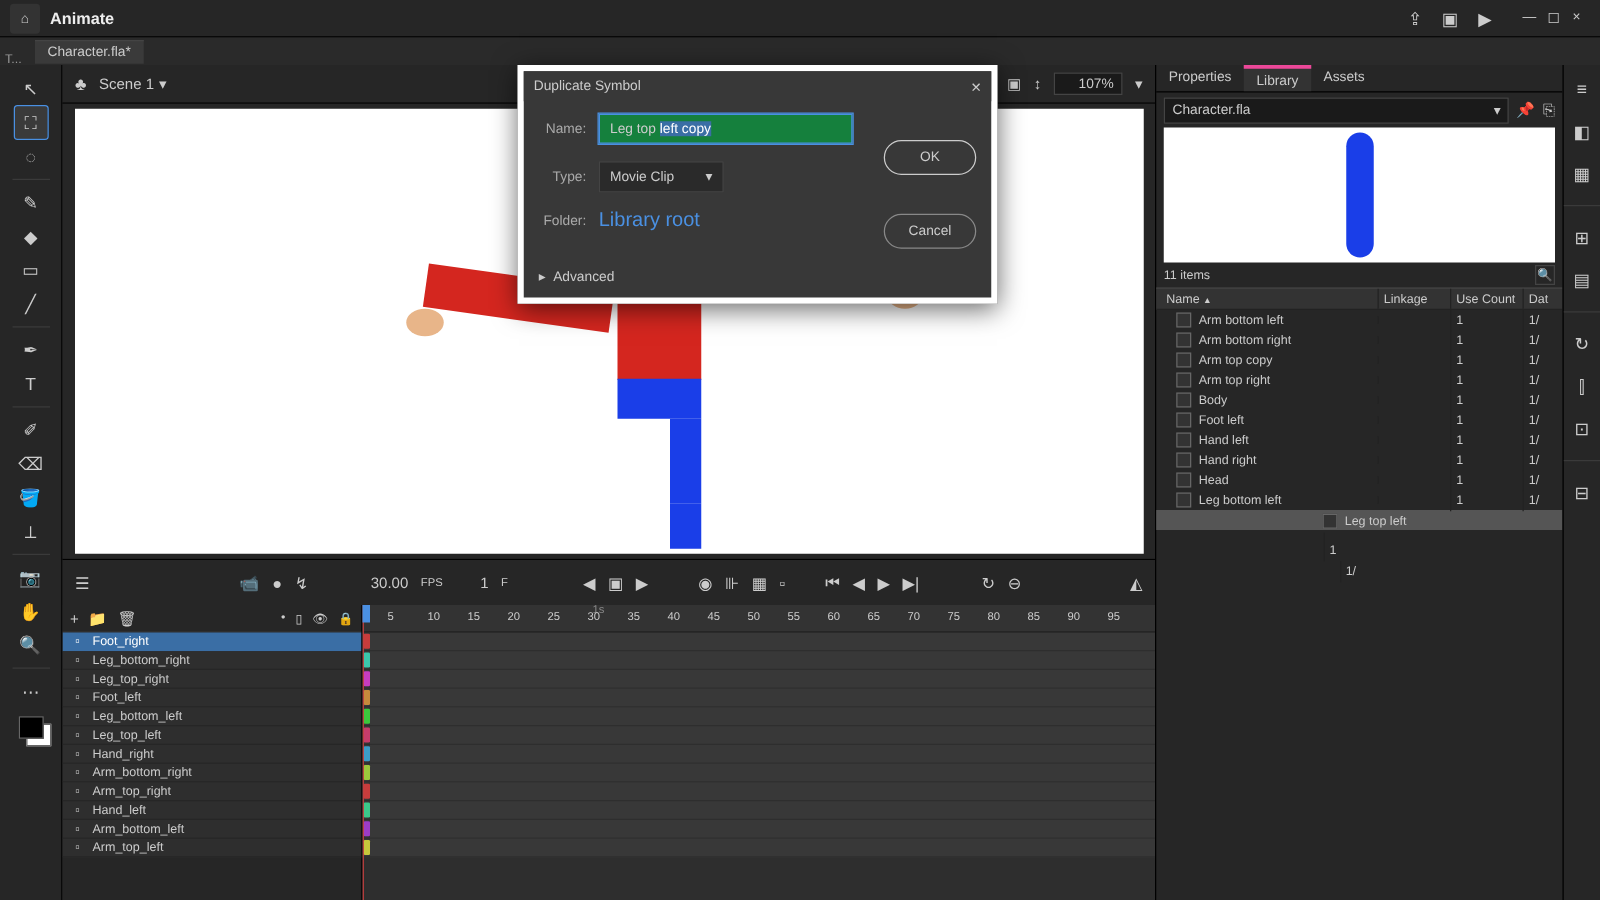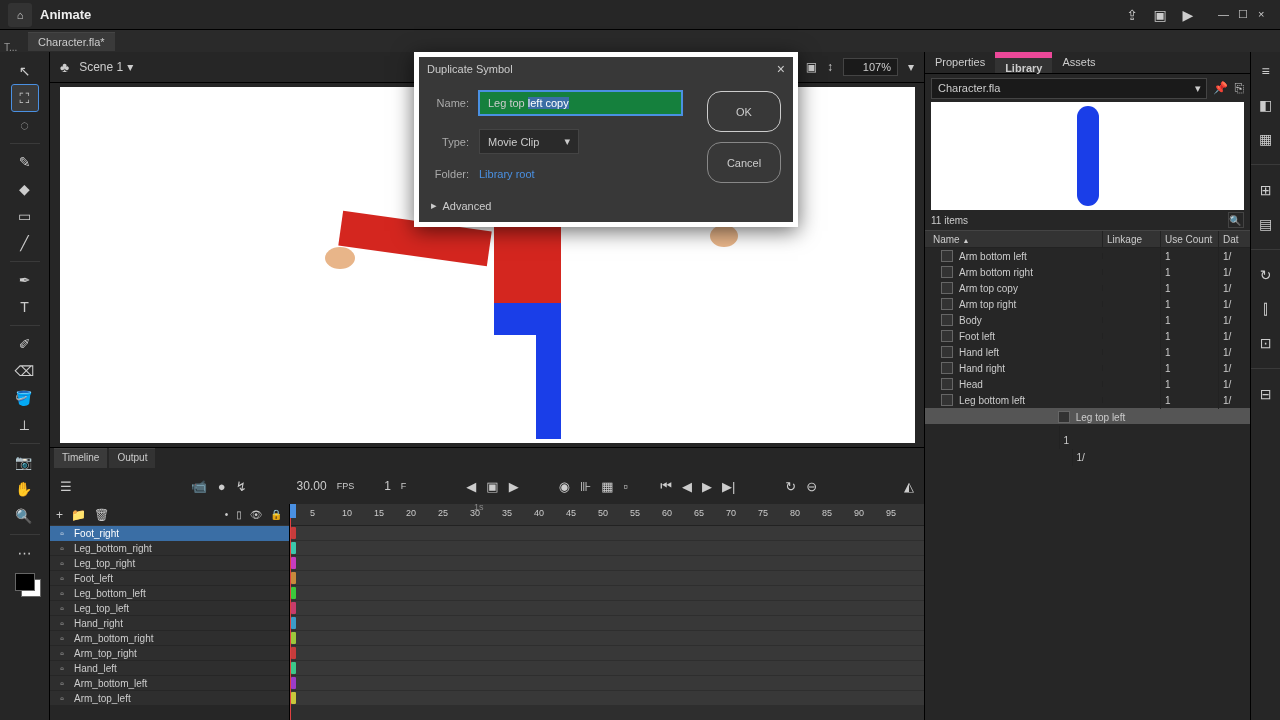--- a/index.html
+++ b/index.html
@@ -58,21 +58,21 @@
 .ruler { height: 22px; background: #333; position: relative; font-size: 9px; border-bottom: 1px solid #222;}
 .ruler-tick { position: absolute; top: 4px; }
 .frame-row { height: 15px; display: flex; background: #383838; border-bottom: 1px solid #2e2e2e; }
 .frame-cell { width: 6px; border-right: 1px solid #333; position: relative; }
 .keyframe { width: 5px; height: 12px; position: absolute; left: 1px; top: 1px; border-radius: 1px;}
 .playhead { position: absolute; left: 0px; top: 0; width: 1px; height: 100%; background: #e04141; z-index: 5; }
 .playhead-head { position: absolute; left: -5px; top: 0; width: 11px; height: 14px; background: #4a90e2; }
 .right-panel { width: 326px; background: #262626; border-left: 1px solid #000; display: flex; flex-direction: column; }
 .rp-tabs { height: 22px; display: flex; font-size: 11px; border-bottom: 1px solid #000; }
 .rp-tab { padding: 4px 10px; cursor: pointer; }
-.rp-tab.active { background: #333; border-top: 6px solid #ec4899; font-weight: bold; }
+.rp-tab.active { background: #333; border-top: 3px solid #ec4899; }
 .lib-source { height: 28px; display: flex; align-items: center; padding: 0 6px; gap: 6px; }
 .lib-source-sel { flex: 1; background: #1a1a1a; border: 1px solid #444; padding: 3px 6px; display: flex; justify-content: space-between; align-items: center; font-size: 11px; }
 .lib-preview { height: 108px; background: #fff; margin: 0 6px; display: flex; align-items: center; justify-content: center; position: relative; }
 .lib-prev-shape { width: 22px; height: 100px; background: #1a3ee8; border-radius: 11px; }
 .lib-items-bar { height: 20px; display: flex; align-items: center; padding: 0 6px; justify-content: space-between; font-size: 10px; }
 .lib-search { width: 16px; height: 16px; border: 1px solid #444; display: flex; align-items: center; justify-content: center; font-size: 10px;}
 .lib-header { height: 18px; display: flex; background: #333; font-size: 10px; border-top: 1px solid #444; border-bottom: 1px solid #222; }
 .lib-col-name { flex: 1; padding: 3px 8px; }
 .lib-col { width: 58px; padding: 3px 4px; border-left: 1px solid #222;}
 .lib-col-date { width: 32px; padding: 3px 4px; border-left: 1px solid #222;}
@@ -84,22 +84,22 @@
 .modal-overlay { position: absolute; top: 0; left: 0; width: 1280px; height: 720px; z-index: 100; }
 .modal { position: absolute; left: 414px; top: 52px; width: 384px; background: #383838; border: 5px solid #ffffff; box-shadow: 0 4px 20px rgba(0,0,0,0.6); }
 .modal-title { height: 24px; display: flex; align-items: center; padding: 0 8px; font-size: 11px; background: #383838; justify-content: space-between; }
 .modal-close { cursor: pointer; font-size: 14px; }
 .modal-body { padding: 10px 12px; display: flex; flex-direction: column; gap: 12px; }
 .modal-row { display: flex; align-items: center; gap: 10px; }
 .modal-label { width: 38px; text-align: right; font-size: 11px; color: #aaa; }
 .modal-input { flex: 1; background: #15803d; border: 1px solid #4a90e2; padding: 5px 8px; color: #ccc; font-size: 11px; outline: 1px solid #4a90e2; }
 .modal-input .sel { background: #3a6ea5; color: #fff; }
 .modal-select { background: #2a2a2a; border: 1px solid #444; padding: 5px 8px; font-size: 11px; display: flex; align-items: center; gap: 8px; width: 100px; justify-content: space-between;}
-.modal-link { color: #4a90e2; font-size: 11px; }
-.modal-btn { width: 74px; height: 41px; border: 1px solid #888; border-radius: 14px; display: flex; align-items: center; justify-content: center; font-size: 11px; cursor: pointer; }
+.modal-link { color: #4a90e2; font-size: 16px; }
+.modal-btn { width: 74px; height: 28px; border: 1px solid #888; border-radius: 14px; display: flex; align-items: center; justify-content: center; font-size: 11px; cursor: pointer; margin-top: 21px; }
 .modal-btn.primary { border-color: #ccc; }
 .modal-btns { display: flex; flex-direction: column; gap: 10px; }
 .modal-main { display: flex; gap: 25px; }
 .modal-fields { flex: 1; display: flex; flex-direction: column; gap: 14px; }
 .adv-row { display: flex; align-items: center; gap: 6px; font-size: 11px; padding-top: 4px; cursor: pointer; }
 .color-swatch-box { width: 20px; height: 18px; border: 1px solid #666; }
 </style>
 </head>
 <body>
 
@@ -175,24 +175,20 @@
         <div class="char-arm-l"></div>
         <div class="char-hand-l"></div>
         <div class="char-hand-r"></div>
         <div class="char-body"></div>
         <div class="char-leg-blue"></div>
         <div class="char-leg-v"></div>
         <div class="char-leg-v2"></div>
       </div>
     </div>
     <div class="timeline-panel">
-      <div class="timeline-tabs">
-        <div class="tl-tab active">Timeline</div>
-        <div class="tl-tab">Output</div>
-      </div>
       <div class="timeline-controls">
         <span class="tl-ctrl">☰</span>
         <div class="tl-spacer" style="flex:0 0 100px;"></div>
         <span class="tl-ctrl">📹</span>
         <span class="tl-ctrl">●</span>
         <span class="tl-ctrl">↯</span>
         <div style="width:30px;"></div>
         <span class="tl-fps">30.00</span>
         <span style="font-size:9px;">FPS</span>
         <div style="width:10px;"></div>

